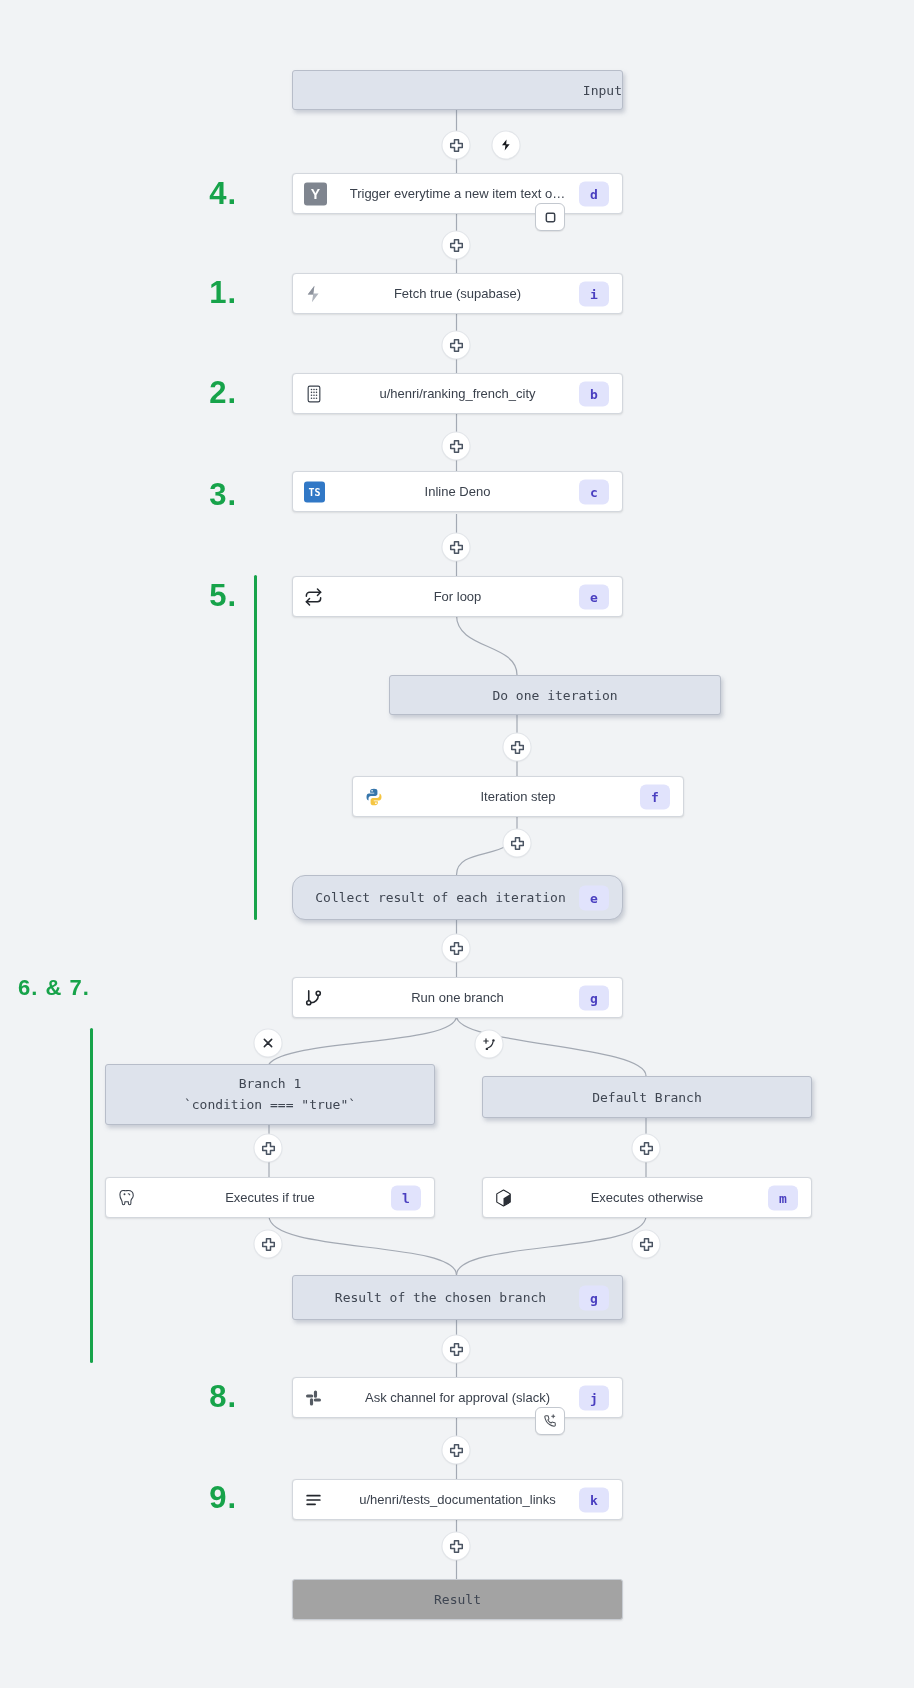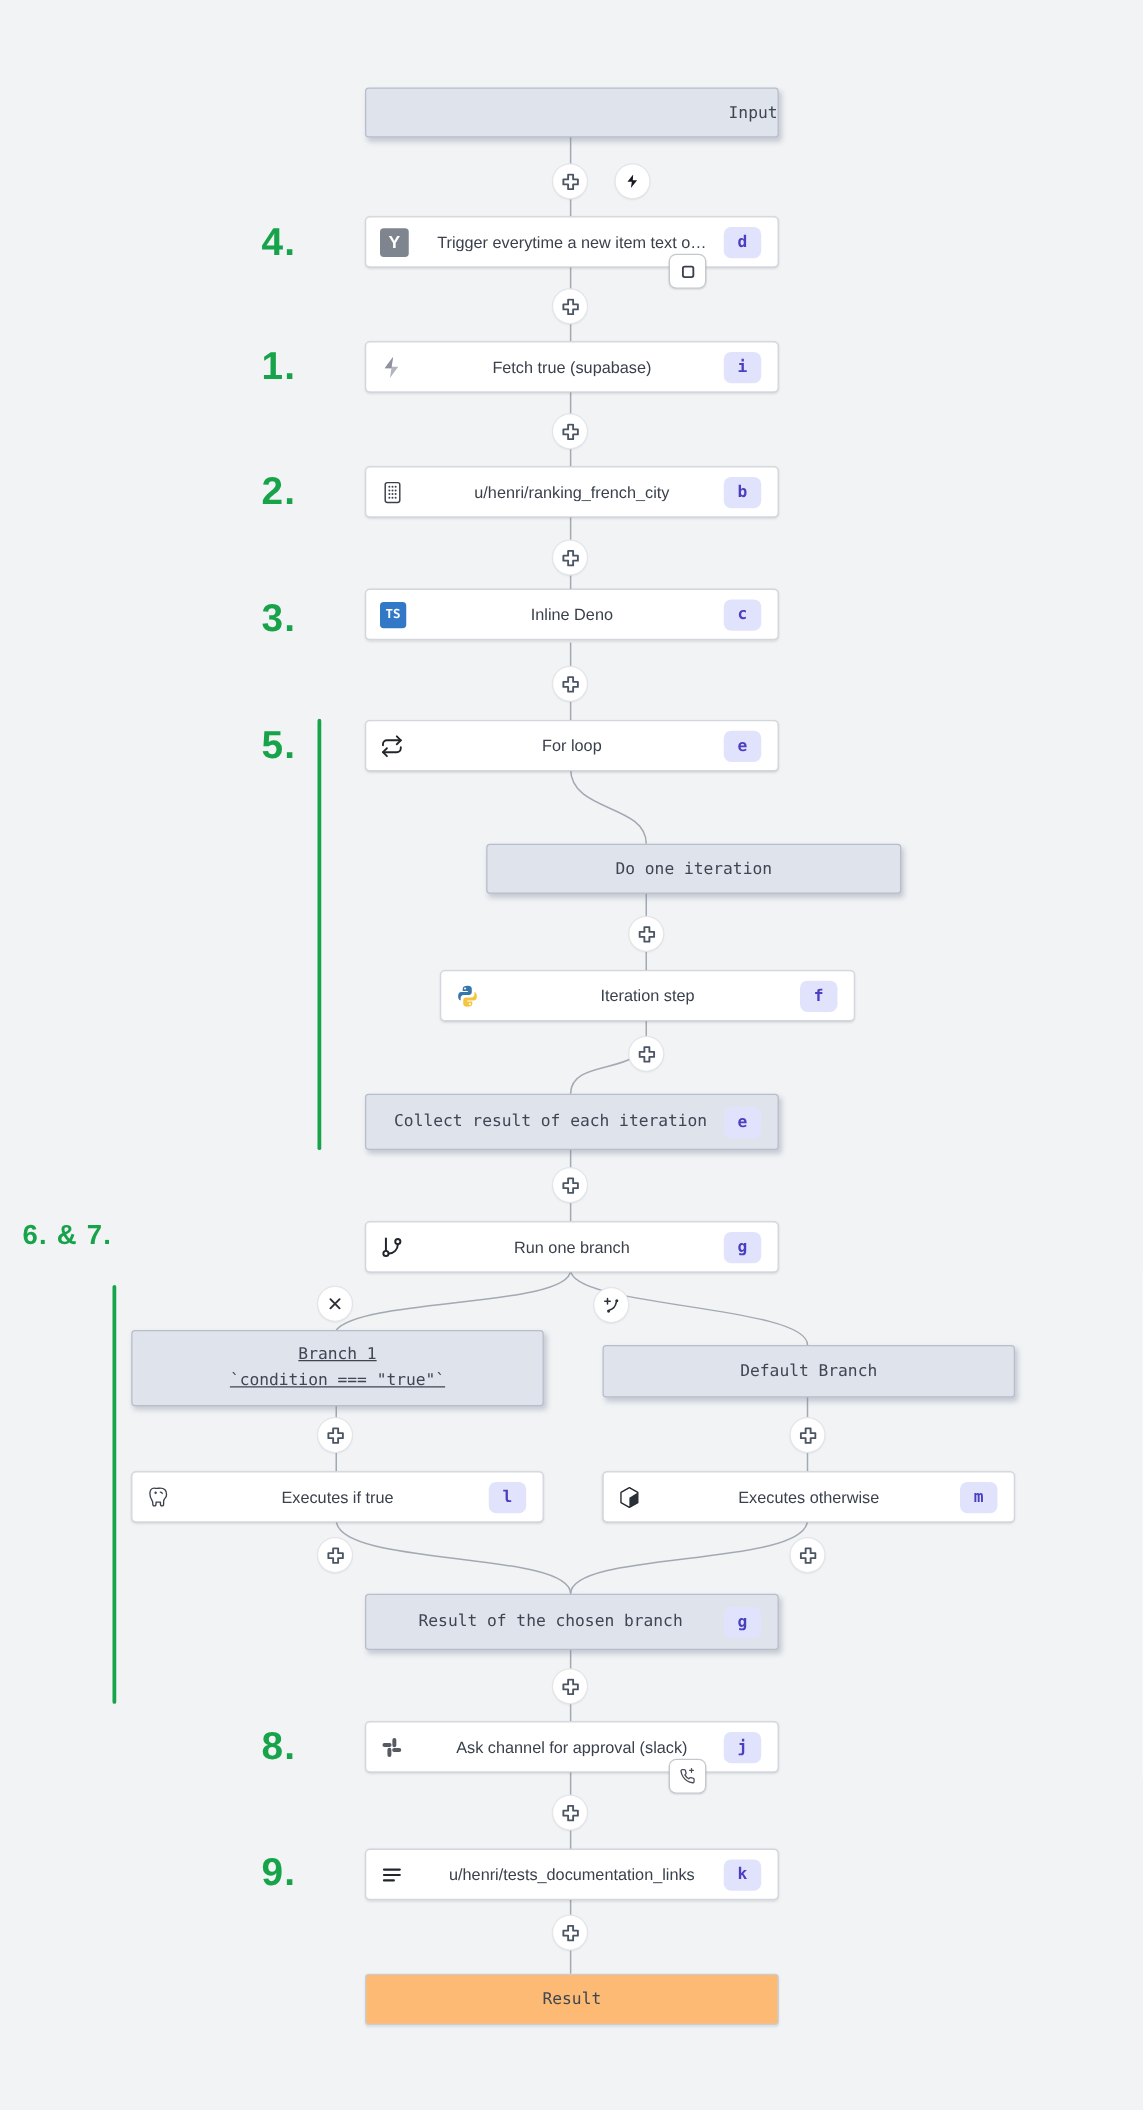--- a/index.html
+++ b/index.html
@@ -11,21 +11,21 @@
         box-shadow:0 1px 2px rgba(25,30,40,.10),0 0 1px rgba(25,30,40,.06);}
   .node .nicon{position:absolute;left:11px;top:50%;transform:translateY(-50%);display:flex;align-items:center;}
   .node .nlabel{flex:1;text-align:center;font-size:13px;color:#3a414c;padding:0 46px;white-space:nowrap;overflow:hidden;}
   .badge{position:absolute;right:13px;top:50%;transform:translateY(-50%);width:30px;height:25px;border-radius:6px;
          background:#e1e3fc;color:#4a3fc0;font:bold 13px "DejaVu Sans Mono",monospace;
          display:flex;align-items:center;justify-content:center;z-index:4;}
   .vbox{position:absolute;background:#dee3ec;border:1px solid #b7bdc9;border-radius:3px;
         display:flex;align-items:center;justify-content:center;
         font:13px "DejaVu Sans Mono",monospace;color:#3f4652;z-index:3;
         box-shadow:2px 3px 4px rgba(120,130,150,.35);}
-  .vbox.white{background:#fdba74;border-color:#c9cdd3;box-shadow:0 1px 2px rgba(25,30,40,.10);}
+  .vbox.white{background:#a3a3a3;border-color:#c9cdd3;box-shadow:0 1px 2px rgba(25,30,40,.10);}
   .vbox .vlines{text-align:center;line-height:1.55;}
   .circle{position:absolute;width:27px;height:27px;border-radius:50%;background:#fff;z-index:5;
           display:flex;align-items:center;justify-content:center;transform:translate(-50%,-50%);
           box-shadow:0 0 0 1px #e2e5e9,0 1px 2px rgba(0,0,0,.12);}
   .subicon{position:absolute;width:28px;height:26px;border-radius:6px;background:#fff;border:1px solid #c3c8cf;
            display:flex;align-items:center;justify-content:center;z-index:6;
            box-shadow:0 1px 1px rgba(0,0,0,.08);}
   .num{position:absolute;color:#17a34a;font-weight:bold;font-size:31px;z-index:2;
        letter-spacing:1px;text-align:right;}
   .num.big{font-size:22px;text-align:left;}
@@ -144,39 +144,39 @@
         <path d="M12 2c-2.9 0-4.6 1-4.6 2.9V7h4.9v.9H6.1C4.1 7.9 3 9.3 3 12c0 2.2.8 3.7 2.4 4.1v-2.4c0-1.6 1.3-2.9 2.9-2.9h5.1c1.5 0 2.7-1.2 2.7-2.7V4.9C16.1 3 14.9 2 12 2z" fill="#3776ab"></path>
         <circle cx="9.7" cy="4.6" r="1" fill="#fff"></circle>
         <path d="M12 22c2.9 0 4.6-1 4.6-2.9V17h-4.9v-.9h6.2c2 0 3.1-1.4 3.1-4.1 0-2.2-.8-3.7-2.4-4.1v2.4c0 1.6-1.3 2.9-2.9 2.9h-5.1c-1.5 0-2.7 1.2-2.7 2.7v3.2C7.9 21 9.1 22 12 22z" fill="#f5c542"></path>
         <circle cx="14.3" cy="19.4" r="1" fill="#fff"></circle>
       </svg>
     </span>
     <span class="nlabel">Iteration step</span>
     <span class="badge">f</span>
   </div>
 
-  <div class="vbox" style="left:292px;top:875px;width:329px;height:43px;">
+  <div class="vbox" style="left:292px;top:875px;width:329px;height:43px;border-radius:13px;">
     <span style="padding-right:34px;">Collect result of each iteration</span>
     <span class="badge">e</span>
   </div>
 
   <div class="node" style="left:292px;top:977px;width:329px;">
     <span class="nicon">
       <svg width="19" height="19" viewBox="0 0 24 24" fill="none" stroke="#22262c" stroke-width="2" stroke-linecap="round">
         <line x1="6" y1="3" x2="6" y2="15"></line>
           <circle cx="18" cy="6" r="2.6"></circle>
           <circle cx="6" cy="18" r="2.6"></circle>
           <path d="M18 9a9 9 0 0 1-9 9"></path>
       </svg>
     </span>
     <span class="nlabel">Run one branch</span>
     <span class="badge">g</span>
   </div>
 
-  <div class="vbox" style="left:105px;top:1064px;width:328px;height:59px;text-decoration:underline;">
+  <div class="vbox" style="left:105px;top:1064px;width:328px;height:59px;">
     <div class="vlines">
       <div>Branch 1</div>
       <div>`condition === "true"`</div>
     </div>
   </div>
 
   <div class="vbox" style="left:482px;top:1076px;width:328px;height:40px;">
     <span>Default Branch</span>
   </div>
 

